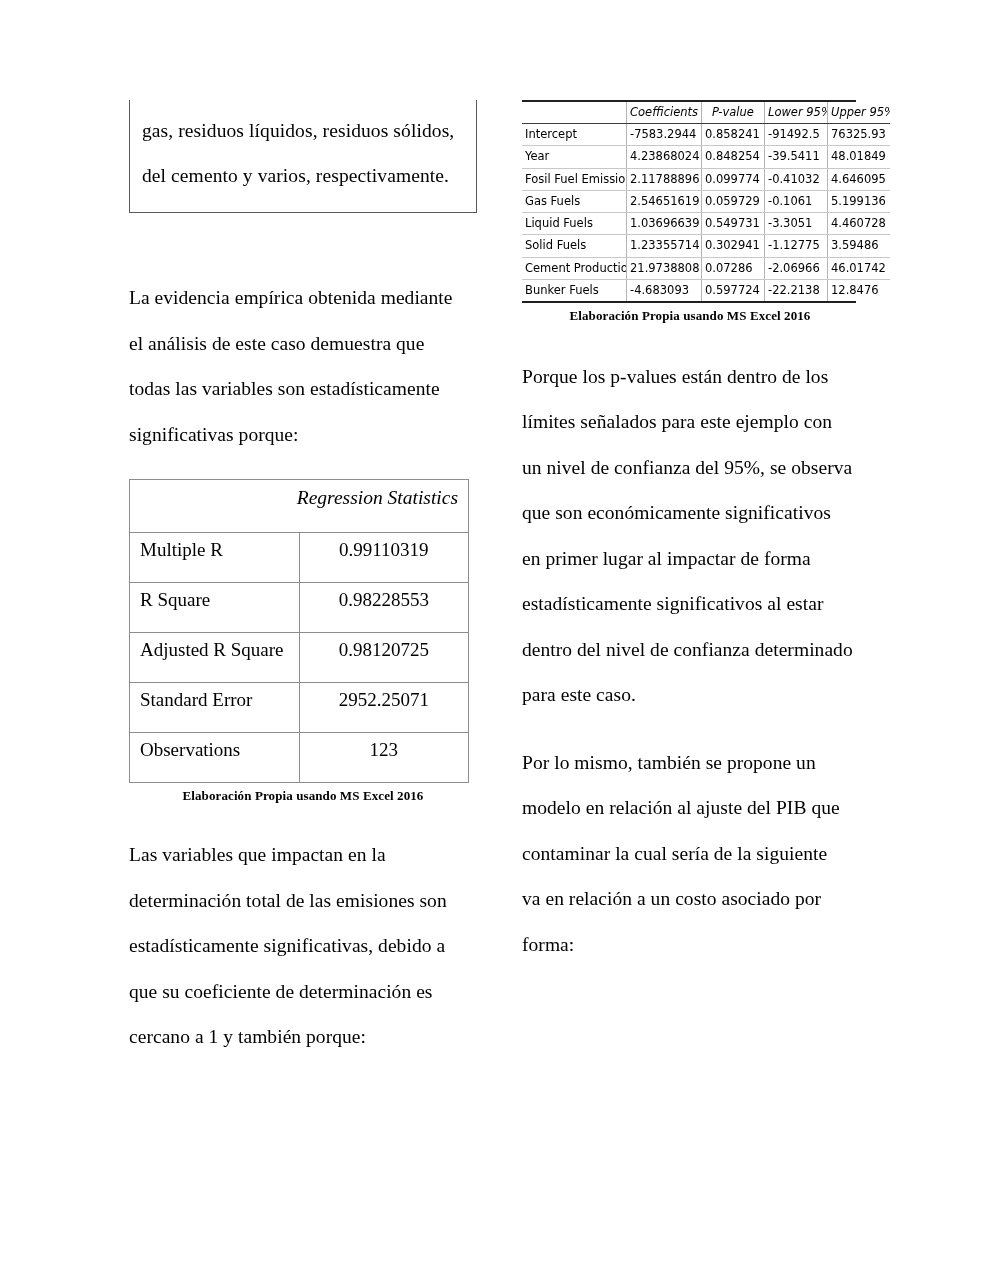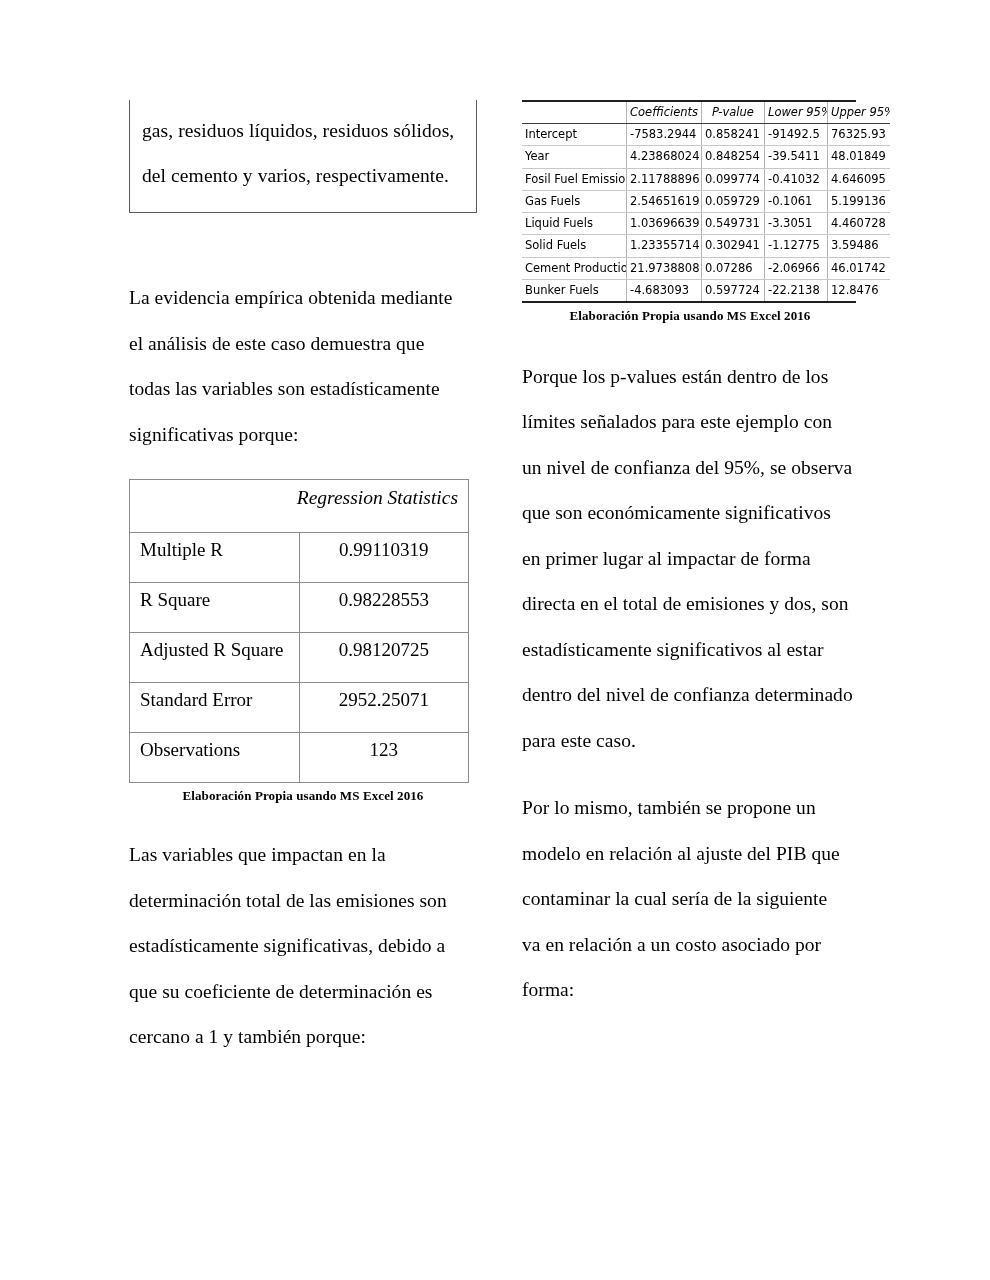--- a/index.html
+++ b/index.html
@@ -300,21 +300,20 @@
     <p class="caption">Elaboración Propia usando MS Excel 2016</p>
 
     <div class="gap-4"></div>
 
     <div>
       <p class="body-para">Porque los p-values están dentro de los</p>
       <p class="body-para">límites señalados para este ejemplo con</p>
       <p class="body-para">un nivel de confianza del 95%, se observa</p>
       <p class="body-para">que son económicamente significativos</p>
       <p class="body-para">en primer lugar al impactar de forma</p>
-      <p class="body-para">directa en el total de emisiones y dos, son</p>
       <p class="body-para">estadísticamente significativos al estar</p>
       <p class="body-para">dentro del nivel de confianza determinado</p>
       <p class="body-para">para este caso.</p>
     </div>
 
     <div class="gap-2"></div>
 
     <div>
       <p class="body-para">Por lo mismo, también se propone un</p>
       <p class="body-para">modelo en relación al ajuste del PIB que</p>

